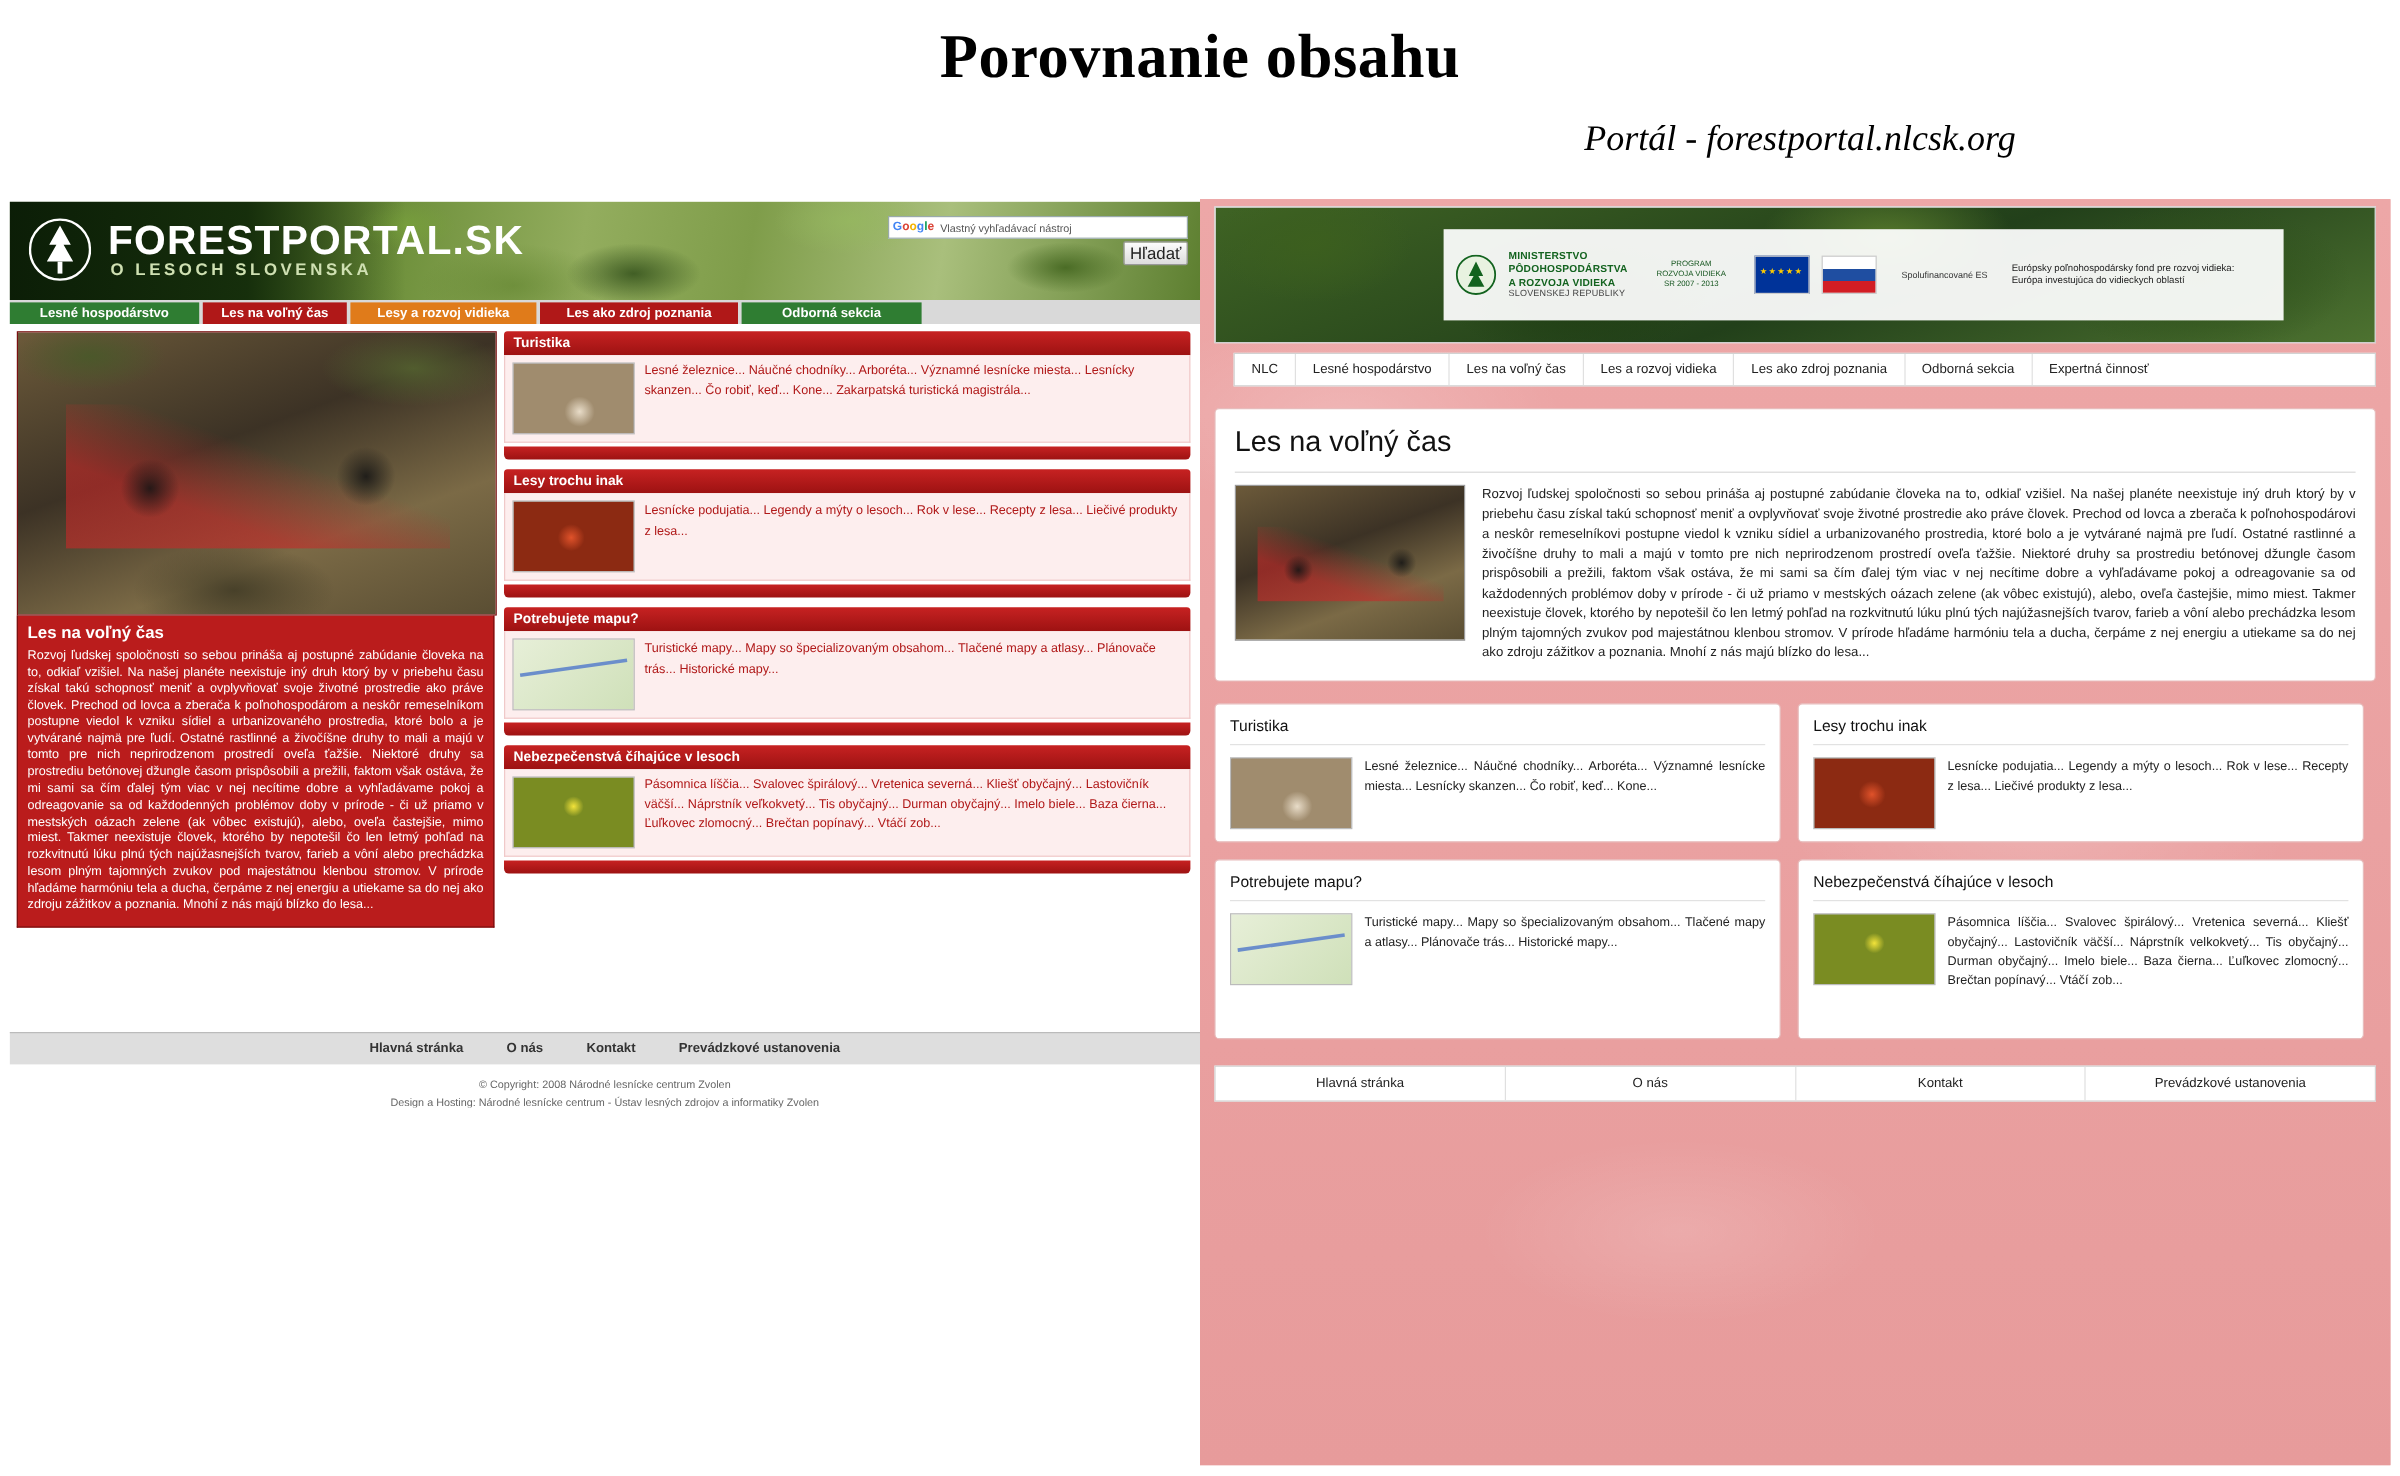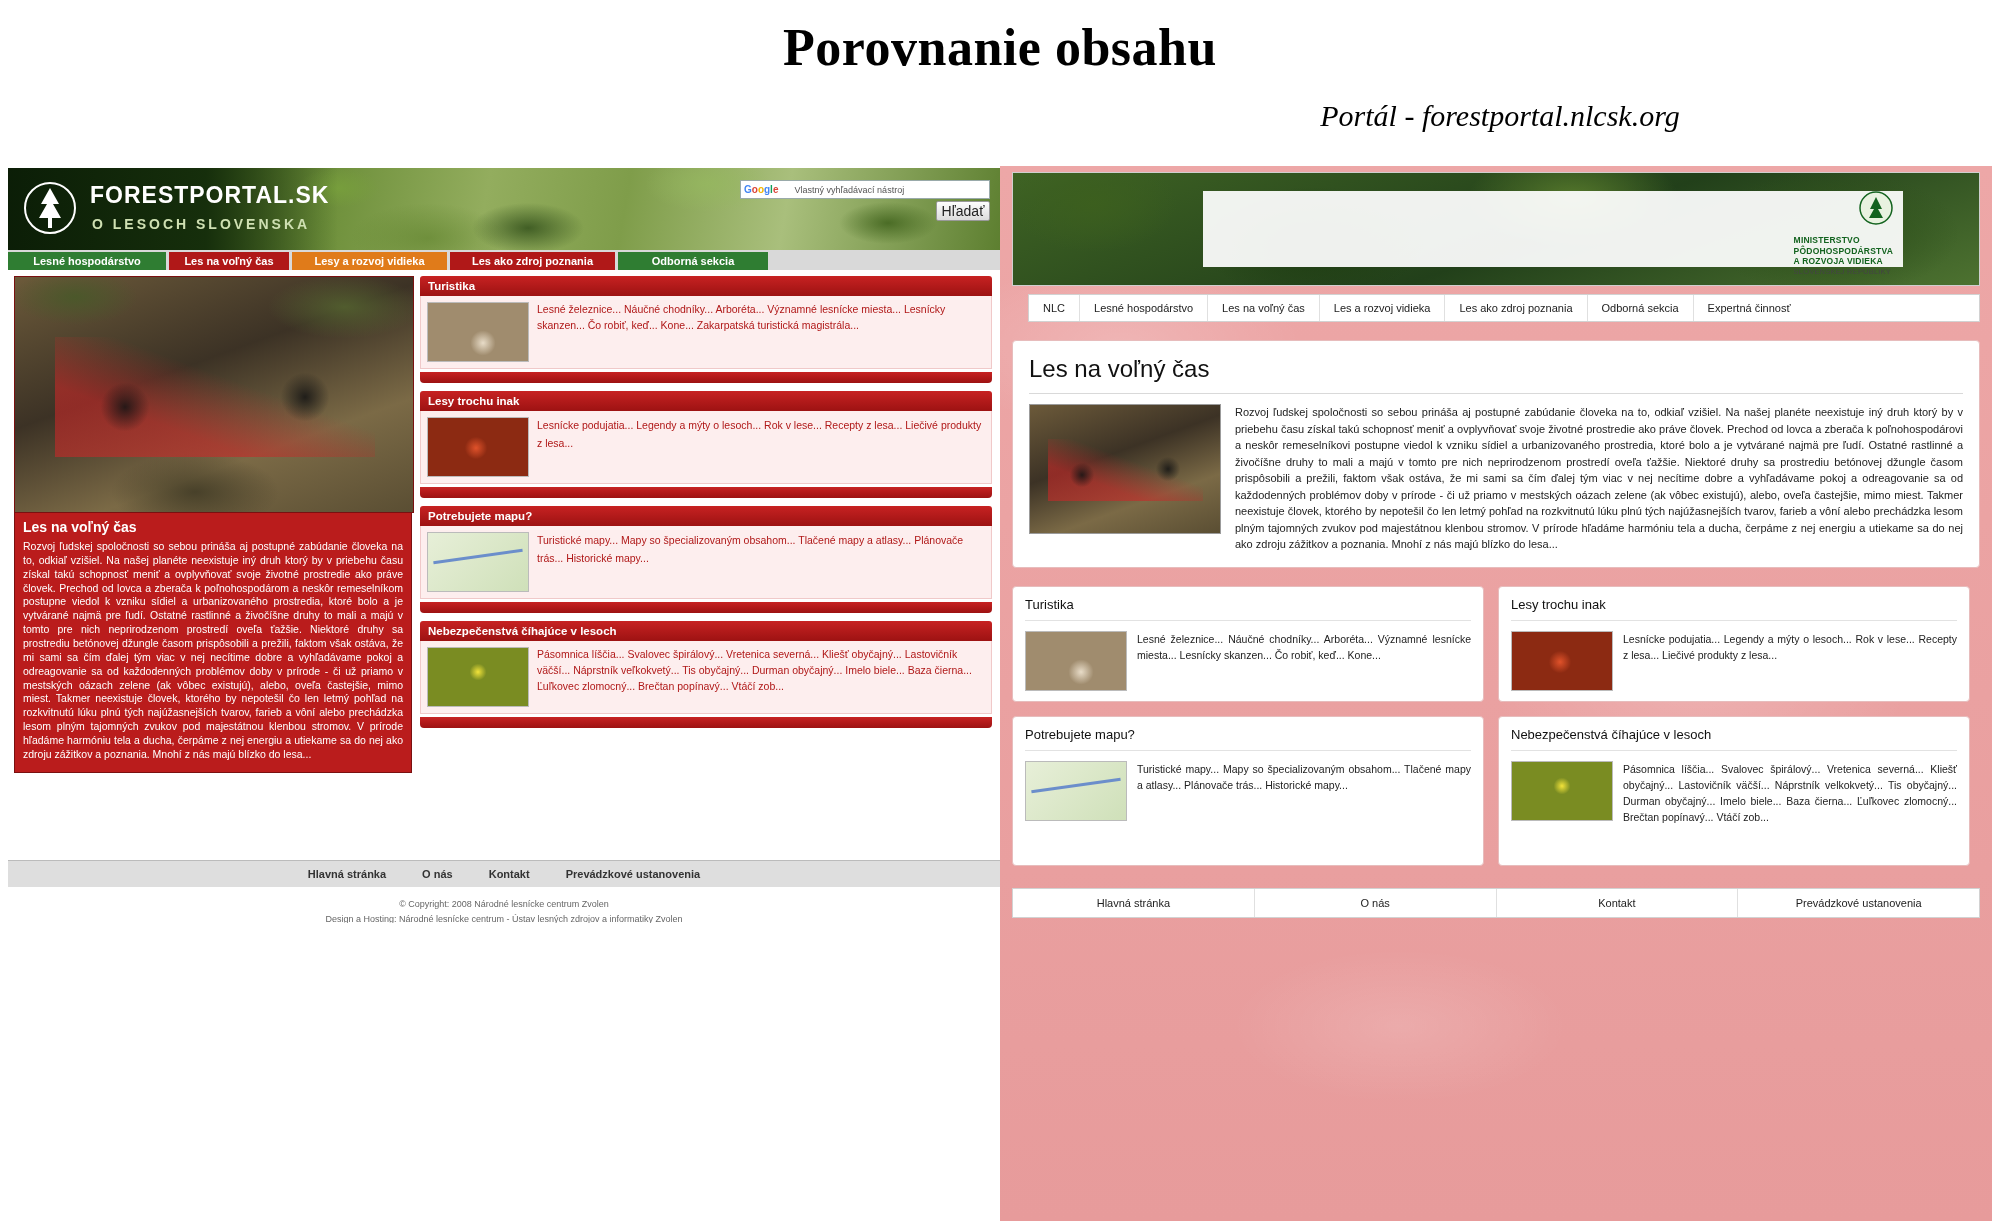--- a/index.html
+++ b/index.html
@@ -39,32 +39,32 @@
       radial-gradient(ellipse 90px 40px at 700px 16px, rgba(150,185,95,.7), transparent 70%),
       radial-gradient(ellipse 70px 30px at 880px 55px, rgba(60,95,25,.8), transparent 70%),
       radial-gradient(ellipse 110px 50px at 420px 70px, rgba(95,130,45,.6), transparent 70%);
   }
   .lp-logo{
     position:absolute;left:0;top:0;width:330px;height:82px;
     background:linear-gradient(90deg, rgba(10,28,6,.96) 0%, rgba(18,42,10,.93) 60%, rgba(30,60,16,.0) 100%);
   }
   .lp-tree{position:absolute;left:16px;top:12px;width:52px;height:56px;}
   .lp-logo-text{
-    position:absolute;left:82px;top:14px;color:#fff;font-weight:bold;font-size:23px;
+    position:absolute;left:82px;top:14px;color:#fff;font-weight:bold;font-size:34px;
     letter-spacing:1px;font-family:"Liberation Sans",sans-serif;
   }
   .lp-logo-sub{
     position:absolute;left:84px;top:48px;color:#cfe0b2;font-size:14px;letter-spacing:3px;font-weight:bold;
   }
   .lp-search{
     position:absolute;right:10px;top:12px;width:250px;height:19px;background:#fff;
     border:1px solid #9aa;display:flex;align-items:center;font-size:9px;color:#555;padding-left:3px;
     box-sizing:border-box;
   }
-  .goog{color:#1a0dab;font-weight:bold;font-size:10px;margin-right:16px;}
+  .goog{color:#1a0dab;font-weight:bold;font-size:10px;margin-right:5px;}
   .goog b:nth-child(1){color:#4285f4}.goog b:nth-child(2){color:#db4437}
   .goog b:nth-child(3){color:#f4b400}.goog b:nth-child(4){color:#4285f4}
   .goog b:nth-child(5){color:#0f9d58}.goog b:nth-child(6){color:#db4437}
   .lp-search-btn{
     position:absolute;right:10px;top:33px;width:52px;height:18px;font-size:14px;
     background:linear-gradient(#fdfdfd,#dcdcdc);border:1px solid #999;border-radius:2px;
     display:flex;align-items:center;justify-content:center;color:#222;
   }
   .lp-nav{
     height:20px;width:992px;background:#d9d9d9;display:flex;gap:3px;padding-top:2px;
@@ -165,21 +165,21 @@
     position:absolute;inset:0;
     background:
       radial-gradient(ellipse 120px 70px at 80px 30px, rgba(60,95,30,.95), transparent 70%),
       radial-gradient(ellipse 160px 80px at 300px 70px, rgba(30,60,18,.95), transparent 70%),
       radial-gradient(ellipse 150px 70px at 560px 25px, rgba(90,125,45,.9), transparent 70%),
       radial-gradient(ellipse 180px 90px at 820px 60px, rgba(45,80,25,.95), transparent 70%),
       linear-gradient(160deg,#3f6324,#22401a 55%,#4d7230);
   }
   .rp-banner .stripe{
     position:absolute;left:190px;top:18px;width:700px;height:76px;background:rgba(255,255,255,.93);
-    display:flex;align-items:flex-end;gap:10px;padding:0 10px;box-sizing:border-box;flex-direction:column;
+    display:flex;align-items:center;gap:10px;padding:0 10px;box-sizing:border-box;
   }
   .min-logo{width:34px;height:34px;flex:0 0 auto;}
   .min-text{font-size:8.5px;color:#13631f;font-weight:bold;line-height:1.25;letter-spacing:.2px;}
   .min-text .sub{color:#444;font-weight:normal;font-size:7.5px;}
   .prog{font-size:6.5px;color:#14551e;text-align:center;line-height:1.2;width:86px;}
   .eu-flag{
     width:44px;height:30px;background:#003399;position:relative;flex:0 0 auto;border:1px solid #ccc;
   }
   .eu-flag:after{
     content:"★★★★★";position:absolute;left:3px;top:8px;color:#ffcc00;font-size:7px;letter-spacing:1px;

